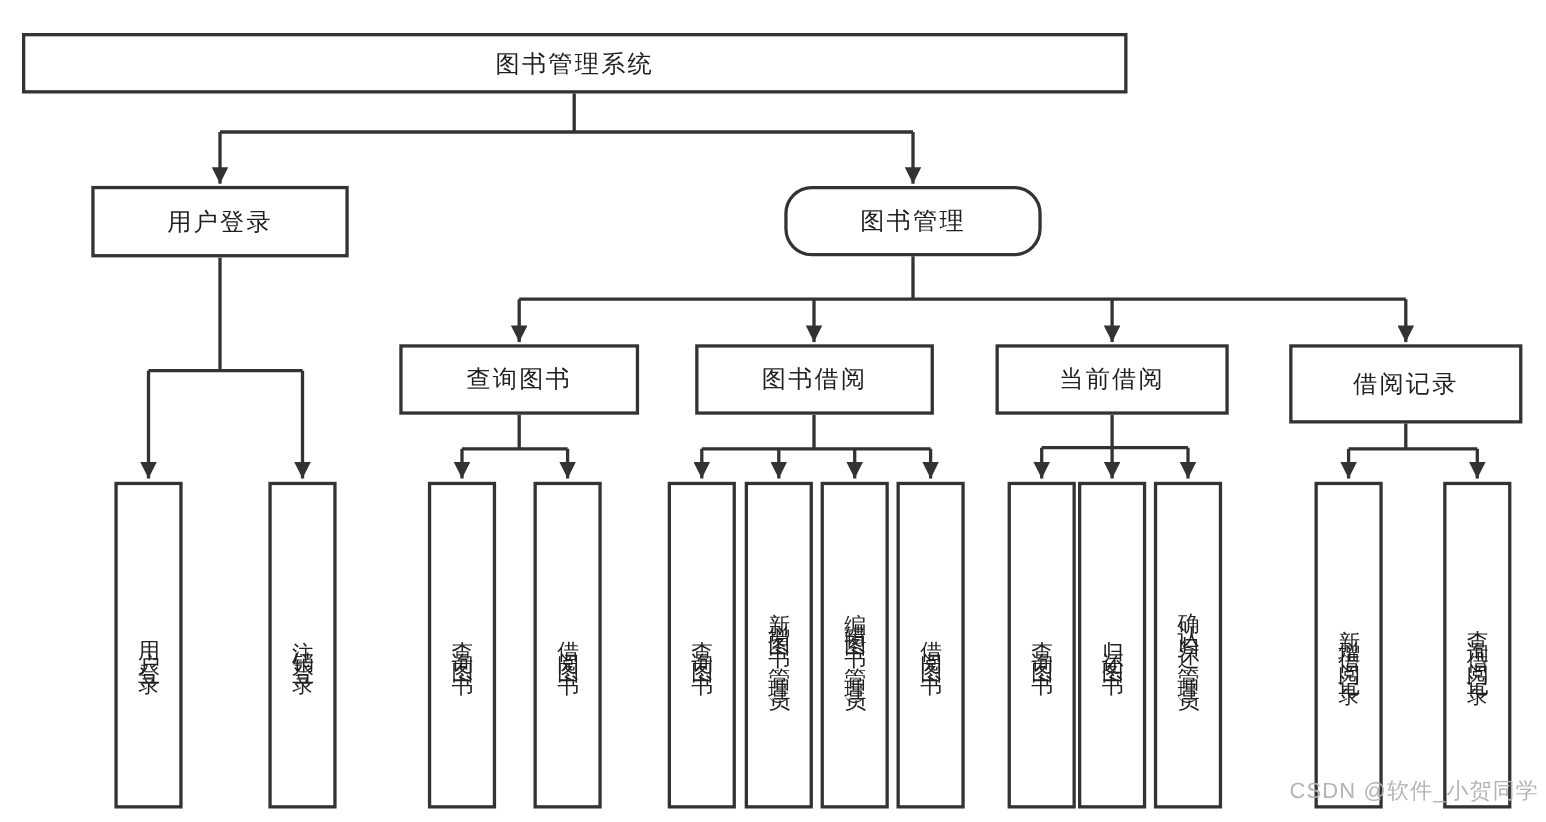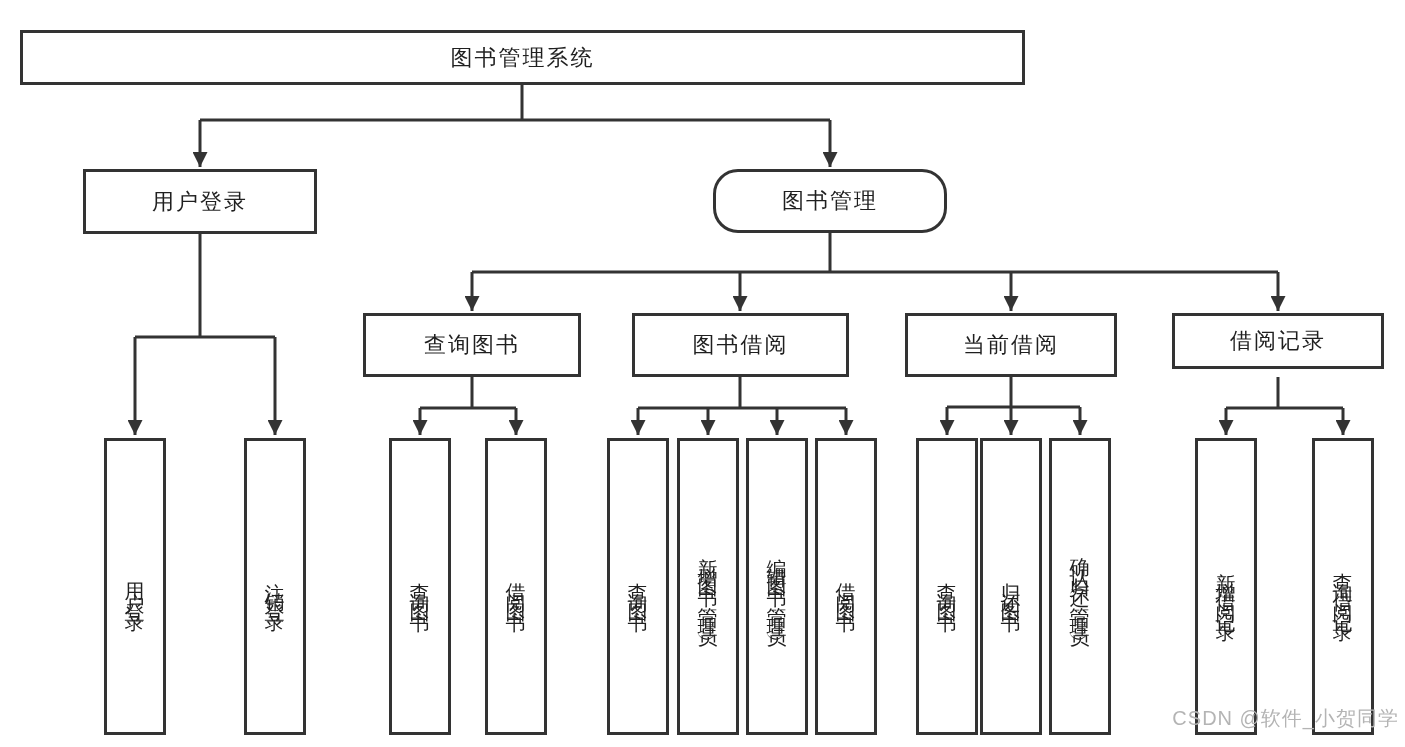--- a/index.html
+++ b/index.html
@@ -129,21 +129,21 @@
   </svg>
 
   <div class="node" style="left:20px; top:30px; width:1005px; height:55px;">图书管理系统</div>
 
   <div class="node" style="left:83px; top:169px; width:234px; height:65px;">用户登录</div>
   <div class="node" style="left:713px; top:169px; width:234px; height:64px;border-radius:25px;">图书管理</div>
 
   <div class="node" style="left:363px; top:313px; width:218px; height:64px;">查询图书</div>
   <div class="node" style="left:632px; top:313px; width:217px; height:64px;">图书借阅</div>
   <div class="node" style="left:905px; top:313px; width:212px; height:64px;font-family:Liberation Mono, monospace;">当前借阅</div>
-  <div class="node" style="left:1172px; top:313px; width:212px; height:56px;">借阅记录</div>
+  <div class="node" style="left:1172px; top:313px; width:212px; height:72px;">借阅记录</div>
 
   <div class="leaf" style="left:104px;">
     <span class="vtext">用户登录</span>
   </div>
   <div class="leaf" style="left:244px;">
     <span class="vtext">注销登录</span>
   </div>
 
   <div class="leaf" style="left:389px;">
     <span class="vtext">查询图书</span>

